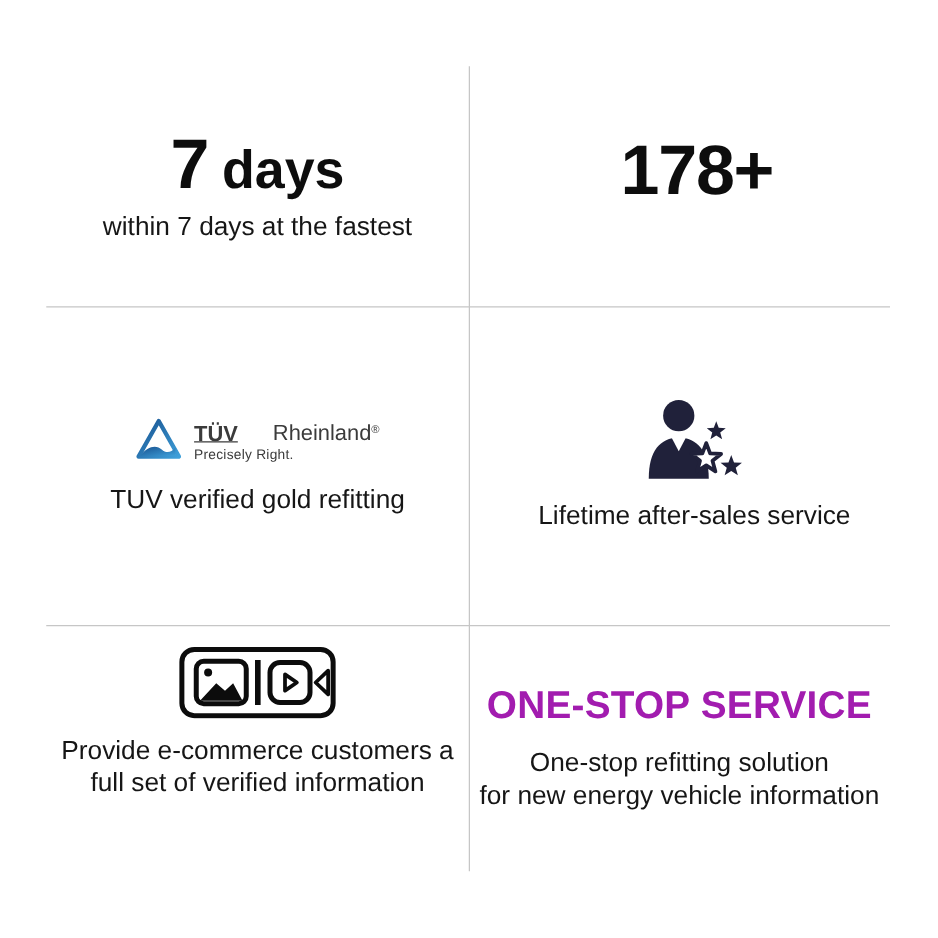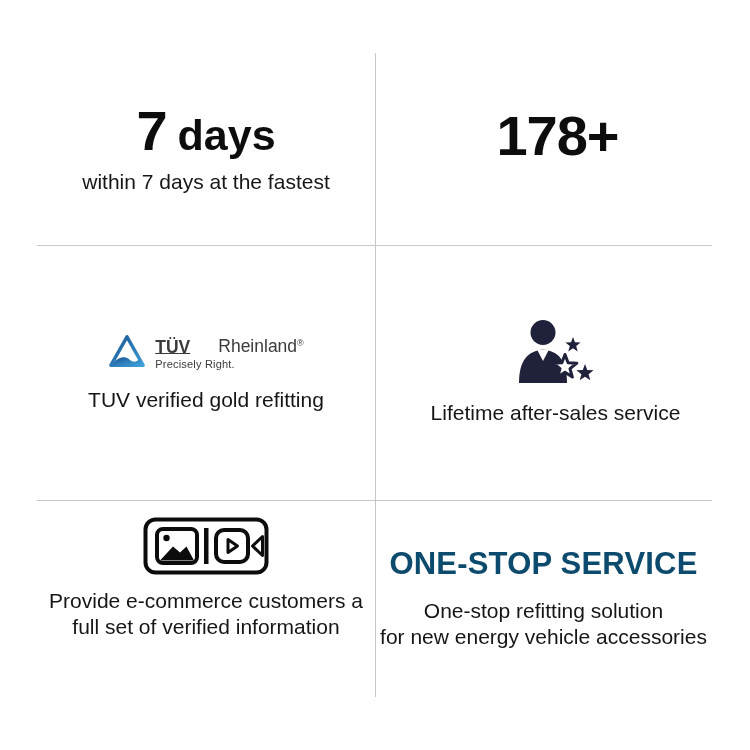--- a/index.html
+++ b/index.html
@@ -60,21 +60,21 @@
   .tuv-b { font-weight: 700; text-decoration: underline; }
   .tuv-r { font-weight: 400; margin-left: 28px; }
   .tuv-reg { font-size: 9px; vertical-align: super; font-weight: 400; }
   .tuv-tag { font-size: 11px; font-weight: 400; letter-spacing: 0.2px; color: var(--tuv-text, #3b3b3b); margin-top: 2px; }
 
   .person-icon-svg { width: 82px; height: 66px; }
   .media-icon-svg { width: 126px; height: 58px; }
 
   .onestop-title {
     font-size: 31px; font-weight: 700; line-height: 1.1;
-    color: #0c4a6e; letter-spacing: 0.2px; white-space: nowrap;
+    color: #a21caf; letter-spacing: 0.2px; white-space: nowrap;
   }
 </style>
 </head>
 <body>
 
 <div class="canvas">
 
   <div class="v-divider"></div>
   <div class="h-divider h1"></div>
   <div class="h-divider h2"></div>
@@ -151,17 +151,17 @@
     <p class="caption">
       <span class="cap-line">Provide e-commerce customers a</span>
       <span class="cap-line">full set of verified information</span>
     </p>
   </section>
 
   <section class="cell c6">
     <h2 class="onestop-title">ONE-STOP SERVICE</h2>
     <p class="caption">
       <span class="cap-line">One-stop refitting solution</span>
-      <span class="cap-line">for new energy vehicle accessories</span>
+      <span class="cap-line">for new energy vehicle information</span>
     </p>
   </section>
 
 </div>
 
 </body></html>

